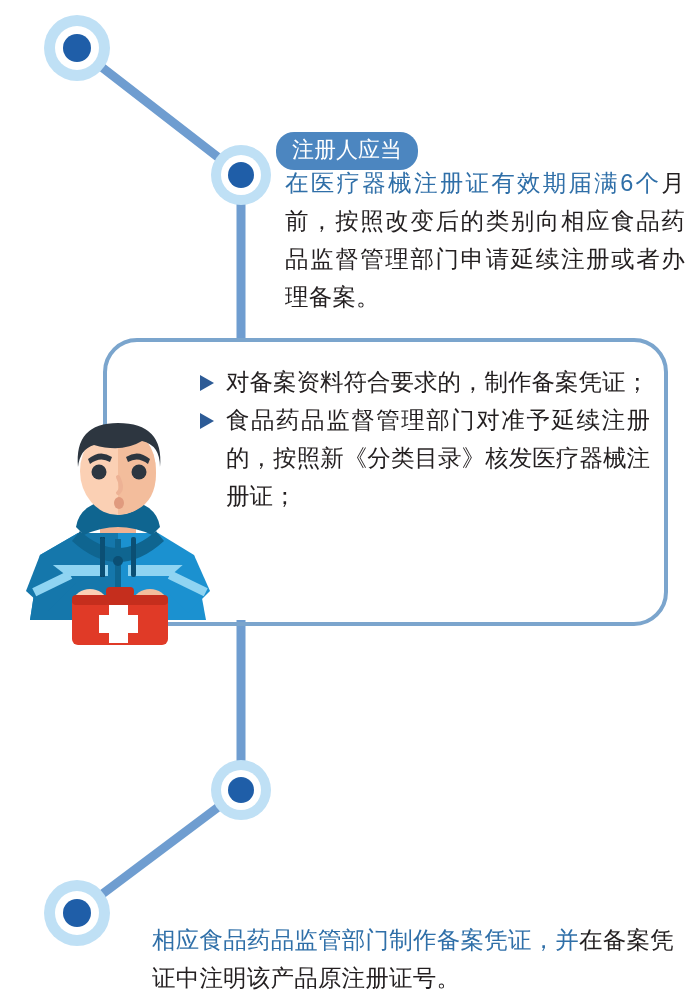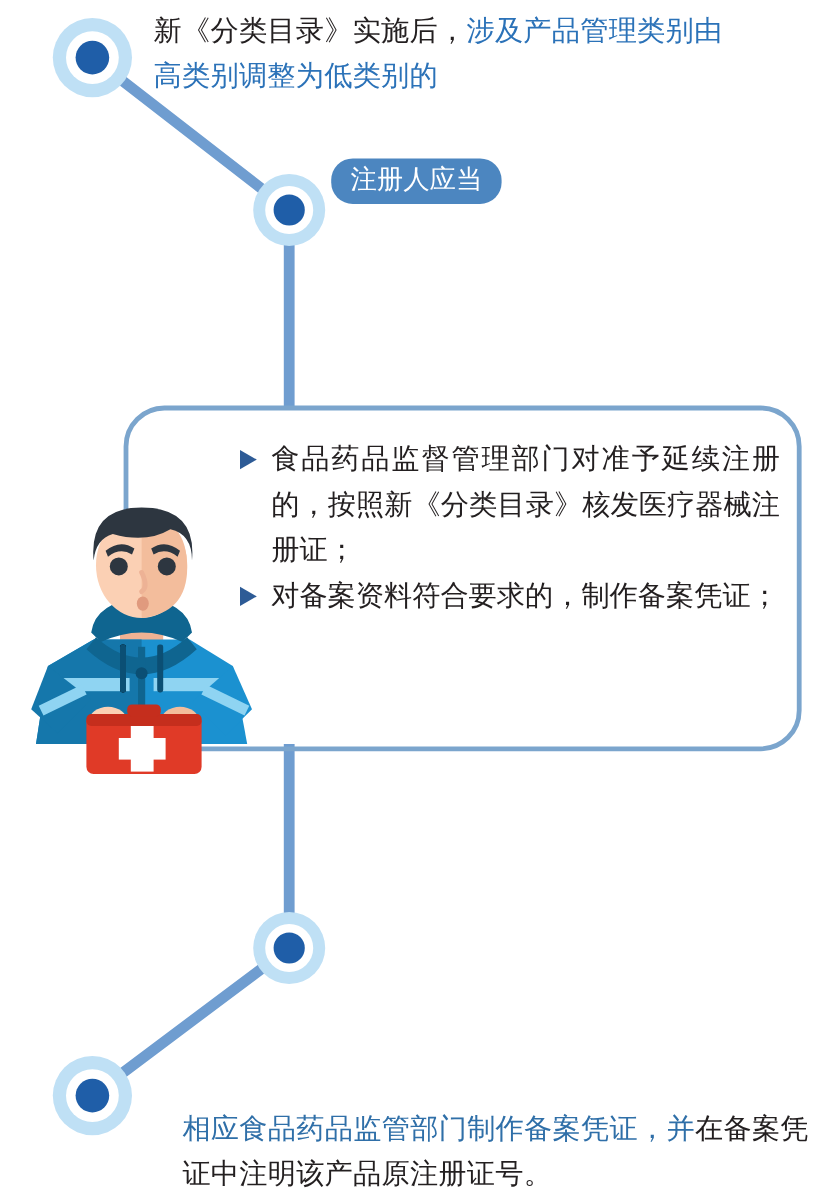--- a/index.html
+++ b/index.html
@@ -141,26 +141,25 @@
   <div class="node node-sm" style="left:211px; top:145px;">
     <div class="node-core"></div>
   </div>
   <div class="node node-sm" style="left:211px; top:760px;">
     <div class="node-core"></div>
   </div>
   <div class="node" style="left:44px; top:880px;">
     <div class="node-core"></div>
   </div>
 
-  <div class="text-block" style="left:128px; top:6px; width:556px;">
-    <p><span>新《分类目录》实施后，</span><span class="hl">涉及产品管理类别由</span></p>
-    <p><span class="hl">高类别调整为低类别的</span></p>
-  </div>
 
   <div class="badge" style="left:276px; top:132px;">注册人应当</div>
+  <div class="text-block" style="left:285px; top:164px; width:400px;">
+    <span class="blue-body">在医疗器械注册证有效期届满6个</span><span>月前，按照改变后的类别向相应食品药品监督管理部门申请延续注册或者办理备案。</span>
+  </div>
 
   <div class="callout-box" style="left:103px; top:338px; width:565px; height:288px;"></div>
 
   <svg class="medic" style="left:18px; top:415px;" viewBox="0 0 200 230">
 
     <rect x="82" y="88" width="36" height="36" fill="#f0b293"></rect>
 
     <path d="M60 118 L140 118 L176 140 L188 205 L12 205 L22 140 Z" fill="#1b91d0"></path>
 
     <path d="M60 118 L100 118 L100 205 L12 205 L22 140 Z" fill="#1577ab"></path>
@@ -206,36 +205,36 @@
 
     <rect x="54" y="180" width="96" height="50" rx="6" fill="#e03a27"></rect>
     <rect x="54" y="180" width="96" height="10" rx="4" fill="#c52e1d"></rect>
     <rect x="88" y="172" width="28" height="10" rx="4" fill="#c52e1d"></rect>
 
     <rect x="91" y="190" width="19" height="38" fill="#ffffff"></rect>
     <rect x="81" y="200" width="39" height="18" fill="#ffffff"></rect>
   </svg>
 
   <div class="bullet-list" style="left:198px; top:363px; width:452px;">
+    <div class="bullet-row">
+      <span class="bullet-tri">
+        <svg width="18" height="18" viewBox="0 0 18 18">
+            <polygon points="2,1 16,9 2,17" fill="#2d5b96"></polygon>
+          </svg>
+      </span>
+      <span class="bullet-text">对备案资料符合要求的，制作备案凭证；</span>
+    </div>
     <div class="bullet-row">
       <span class="bullet-tri">
         <svg width="18" height="18" viewBox="0 0 18 18">
             <polygon points="2,1 16,9 2,17" fill="#2d5b96"></polygon>
           </svg>
       </span>
       <span class="bullet-text">食品药品监督管理部门对准予延续注册的，按照新《分类目录》核发医疗器械注册证；</span>
     </div>
-    <div class="bullet-row">
-      <span class="bullet-tri">
-        <svg width="18" height="18" viewBox="0 0 18 18">
-            <polygon points="2,1 16,9 2,17" fill="#2d5b96"></polygon>
-          </svg>
-      </span>
-      <span class="bullet-text">对备案资料符合要求的，制作备案凭证；</span>
-    </div>
   </div>
 
 
   <div class="text-block" style="left:152px; top:921px; width:522px;">
     <span class="blue-body">相应食品药品监管部门制作备案凭证，并</span><span>在备案凭证中注明该产品原注册证号。</span>
   </div>
 
 </div>
 
 </body></html>

